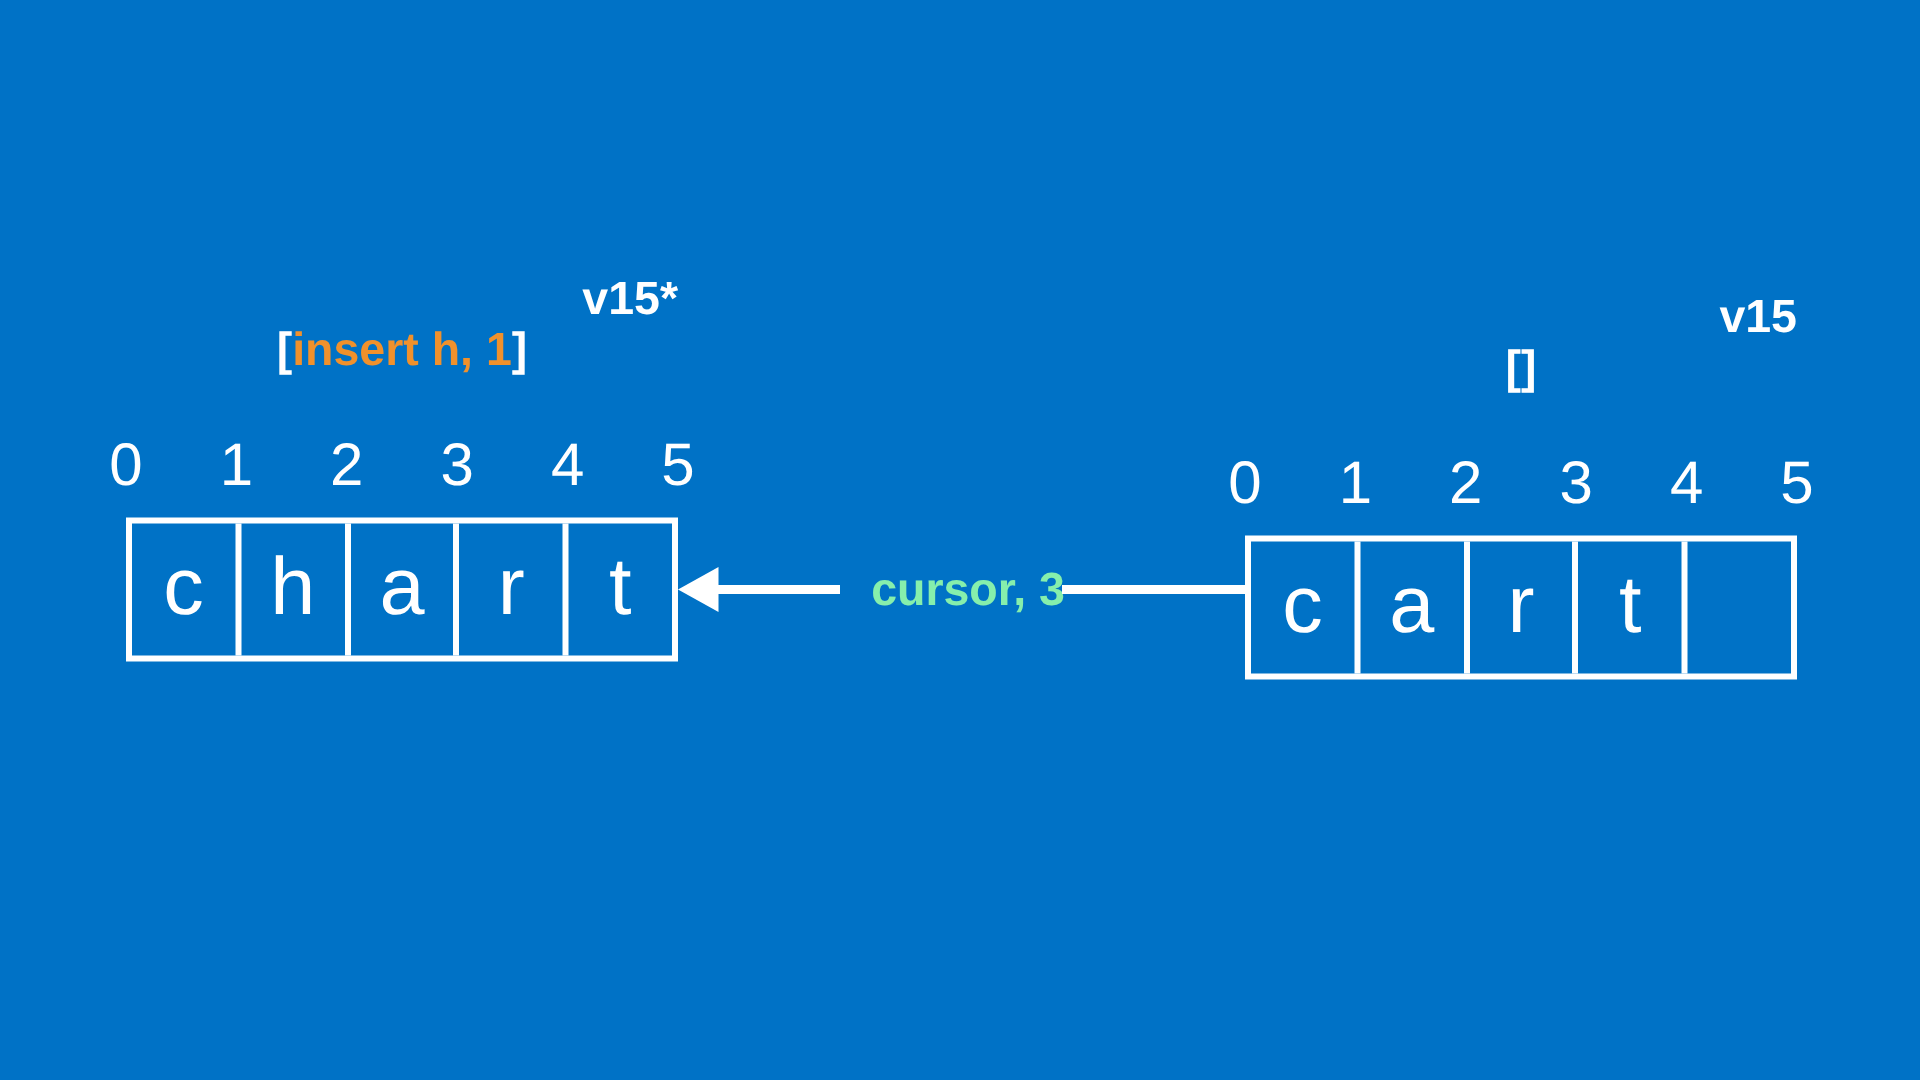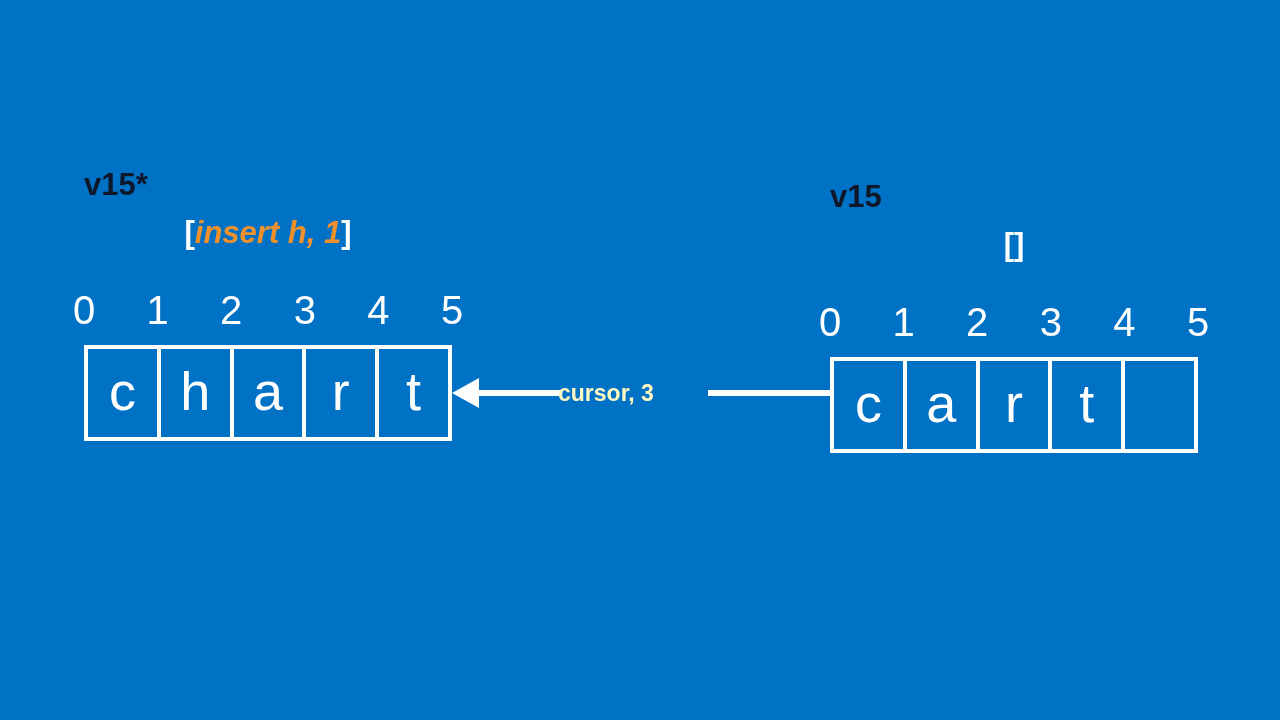--- a/index.html
+++ b/index.html
@@ -1,31 +1,31 @@
 <!DOCTYPE html>
 <html><head>
 <meta charset="utf-8">
 <style>
   * { margin: 0; padding: 0; box-sizing: border-box; }
   html, body { width: 1280px; height: 720px; overflow: hidden; }
   body { background: #0072C6; font-family: "Liberation Sans", "DejaVu Sans", sans-serif; }
   #canvas { position: relative; width: 1280px; height: 720px; background: #0072C6; }
 
   .version-title {
-    position: absolute; top: 166px; width: 368px;
-    text-align: left; color: #0f172a;
+    position: absolute; top: 180px; width: 368px;
+    text-align: right; color: #ffffff;
     font-size: 31px; font-weight: bold; line-height: 38px;
   }
   .op-label {
     position: absolute; top: 214px; width: 368px;
     text-align: center; color: #ffffff;
     font-size: 31px; font-weight: bold; line-height: 38px;
     white-space: pre;
   }
-  .op-content { color: #F0912C; font-style: italic; }
+  .op-content { color: #F0912C; }
 
   .indices {
     position: absolute; top: 289px; width: 368px; height: 42px;
   }
   .indices span {
     position: absolute; transform: translateX(-50%);
     color: #ffffff; font-size: 40px; line-height: 42px; font-weight: normal;
   }
 
   .array-box {
@@ -48,22 +48,22 @@
   }
   .arrow-head {
     position: absolute; top: 378px; left: 452px;
     width: 0; height: 0;
     border-top: 15px solid transparent;
     border-bottom: 15px solid transparent;
     border-right: 27px solid #ffffff;
   }
   .arrow-label {
     position: absolute; left: 558px; top: 374px; width: 152px;
-    text-align: left; color: #fef9c3;
-    font-size: 23px; font-weight: bold; line-height: 38px;
+    text-align: right; color: #86efac;
+    font-size: 31px; font-weight: bold; line-height: 38px;
     white-space: nowrap;
   }
 </style>
 </head>
 <body>
 
 <div id="canvas">
 
   <div class="version-title left-group">v15*</div>
 

